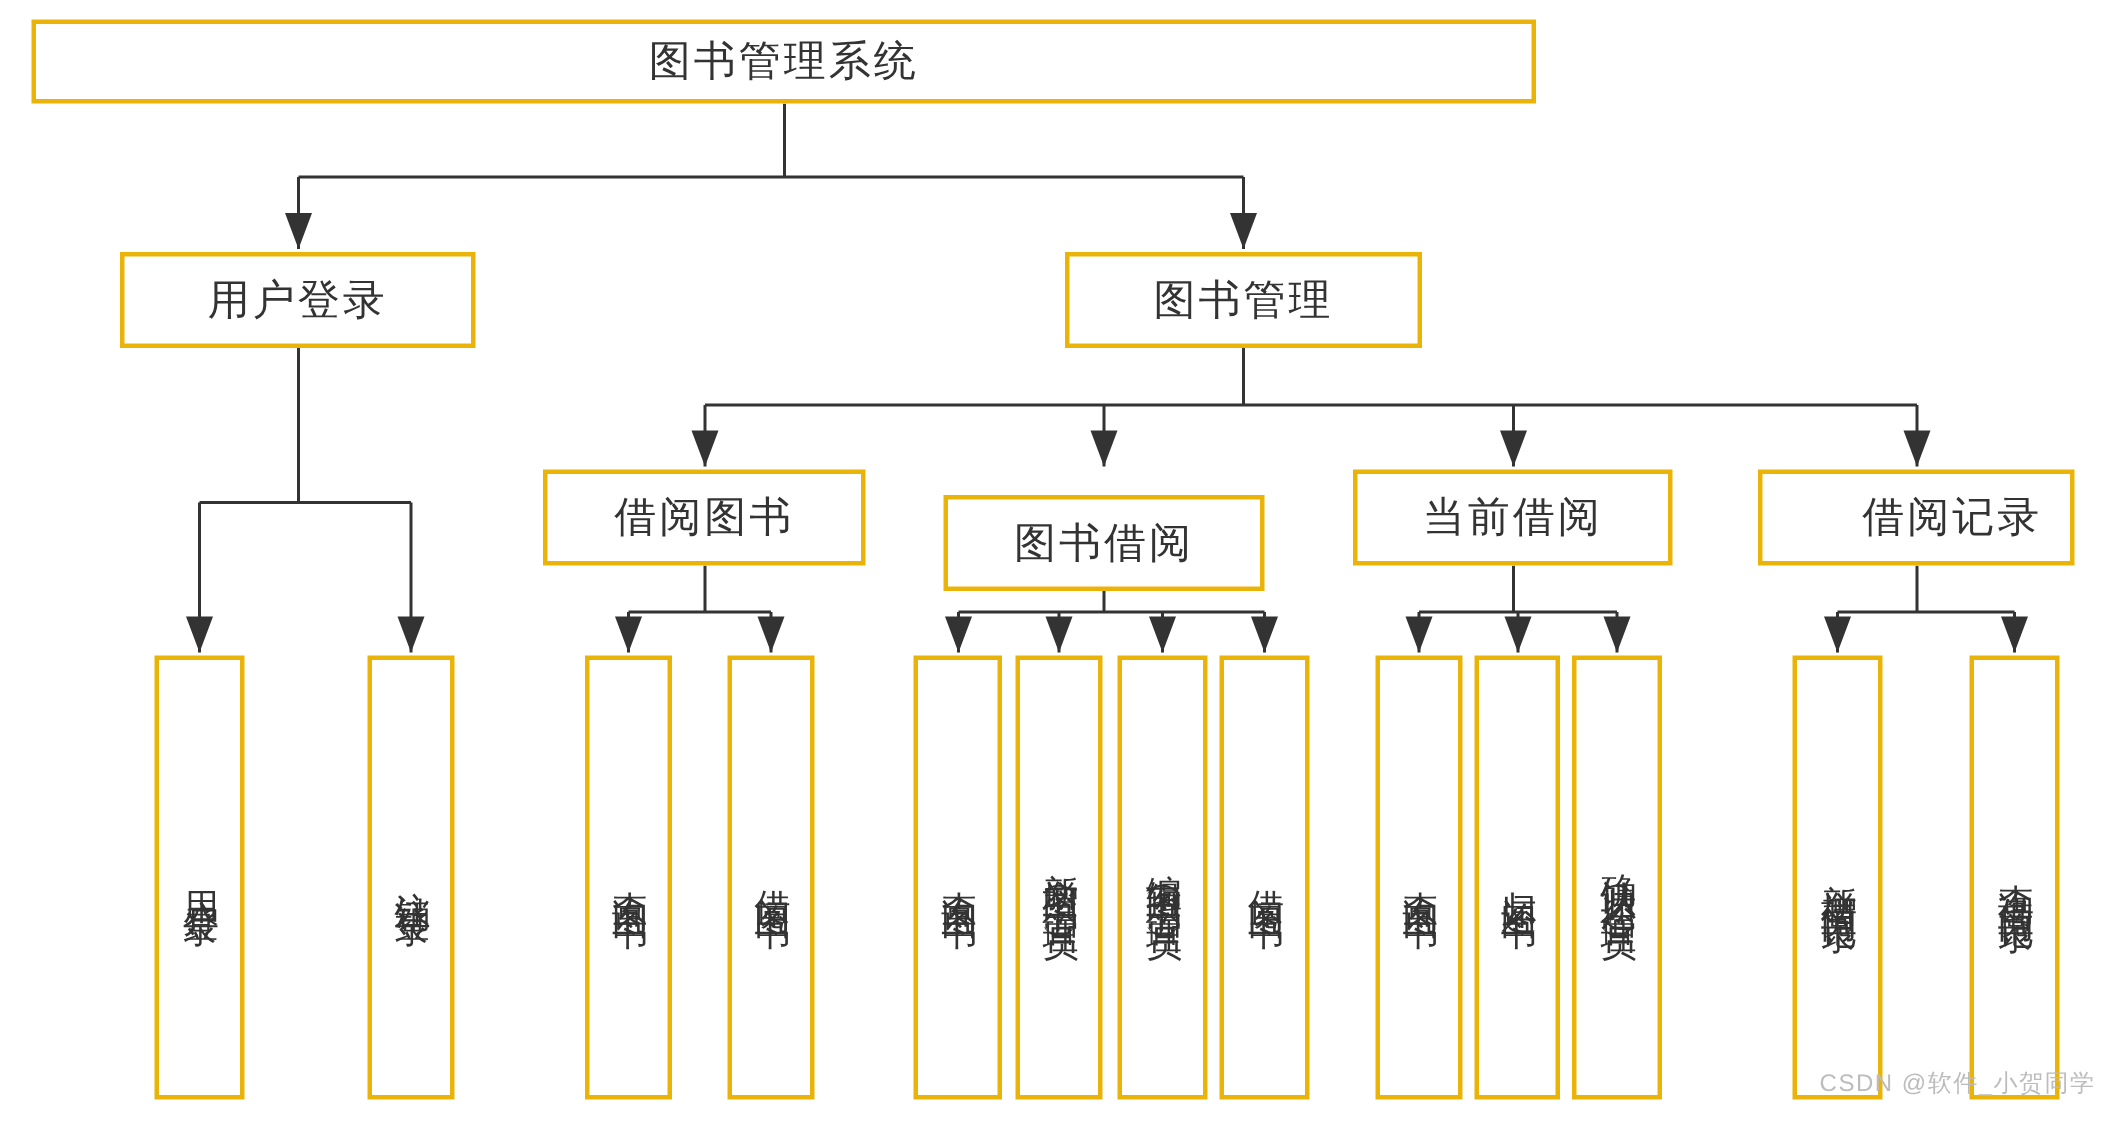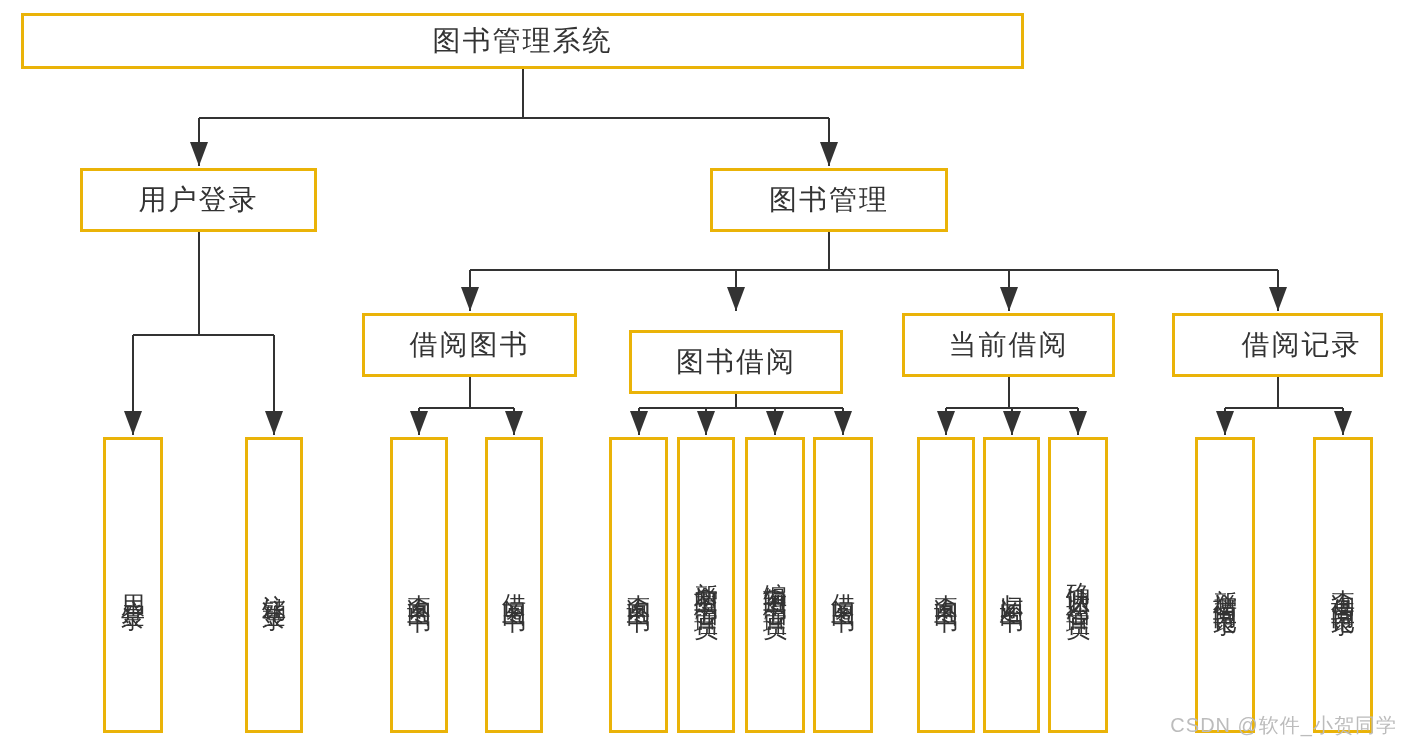--- a/index.html
+++ b/index.html
@@ -55,21 +55,21 @@
   .n-b3{left:745px;width:60px;}
   .n-b4{left:813px;width:60px;}
   .n-c1{left:917px;width:58px;}
   .n-c2{left:983px;width:57px;}
   .n-c3{left:1048px;width:60px;}
   .n-d1{left:1195px;width:60px;}
   .n-d2{left:1313px;width:60px;}
   .watermark{
     position:absolute;
     right:8px;top:712px;
-    font-size:20px;
+    font-size:16px;
     letter-spacing:1px;
     color:#bcbcbc;
     white-space:nowrap;
   }
 </style>
 </head>
 <body>
 
 <div class="canvas">
 

